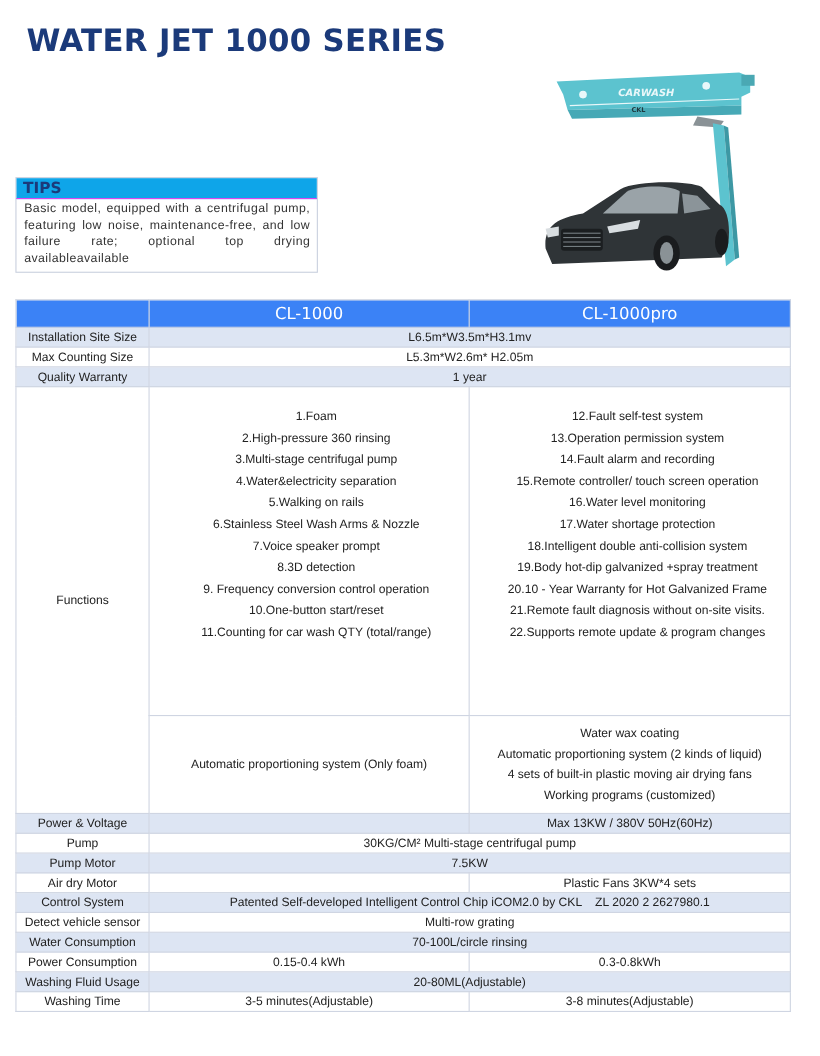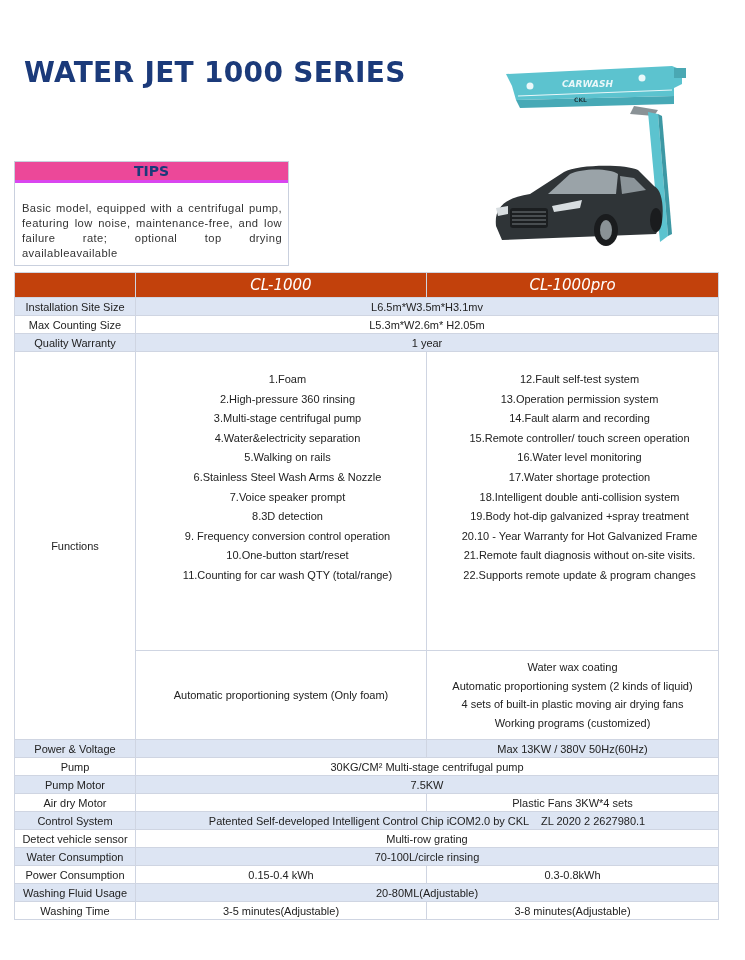--- a/index.html
+++ b/index.html
@@ -1,31 +1,31 @@
 <!DOCTYPE html>
 <html><head>
 <meta charset="utf-8">
 <style>
   html, body { margin: 0; padding: 0; background: #ffffff; }
   body { width: 745px; height: 960px; position: relative; overflow: hidden;
          font-family: "Liberation Sans", sans-serif; color: #222; }
   .title { position: absolute; left: 24px; top: 20px; font-family: "DejaVu Sans", sans-serif;
-           font-weight: bold; font-size: 28px; color: #1b3a7a; letter-spacing: 0.3px; margin-top: 36px; }
+           font-weight: bold; font-size: 28px; color: #1b3a7a; letter-spacing: 0.3px; }
   .tips { position: absolute; left: 14px; top: 161px; width: 273px; border: 1px solid #c9d0de; }
-  .tips-head { background: #ec4899; color: #1b3a7a; font-weight: bold; font-size: 14px;
-               padding: 1px 6px; border-bottom: 3px solid #d946ef; font-family: "DejaVu Sans", sans-serif; text-align: center; }
-  .tips-body { font-size: 11.2px; line-height: 15px; padding: 18px 6px 4px 7px; text-align: justify;
+  .tips-head { background: #0ea5e9; color: #1b3a7a; font-weight: bold; font-size: 14px;
+               padding: 1px 6px; border-bottom: 1px solid #d946ef; font-family: "DejaVu Sans", sans-serif; }
+  .tips-body { font-size: 11.2px; line-height: 15px; padding: 2px 6px 4px 7px; text-align: justify;
                letter-spacing: 0.4px; color: #333; }
   .product { position: absolute; left: 486px; top: 56px; width: 210px; height: 200px; }
 
   table.spec { position: absolute; left: 14px; top: 272px; width: 705px; border-collapse: collapse;
                font-size: 11px; table-layout: fixed; }
   table.spec td, table.spec th { border: 1px solid #cfd5e2; text-align: center; padding: 0; color: #222; }
-  table.spec th { background: #c2410c; color: #fff; font-weight: normal; font-size: 15px; height: 24px;
-                  font-family: "DejaVu Sans", sans-serif; font-style: italic; }
+  table.spec th { background: #3b82f6; color: #fff; font-weight: normal; font-size: 15px; height: 24px;
+                  font-family: "DejaVu Sans", sans-serif; }
   table.spec tr.row td { height: 17px; }
   table.spec tr.alt td { background: #dde5f3; }
   .col-label { width: 121px; }
   .col-a { width: 291px; }
   .func-list { text-align: left; padding: 18px 0 0 13px !important; vertical-align: top; font-size: 11px; margin-top: 24px; }
   .func-item { height: 19.6px; line-height: 19.6px; white-space: nowrap; }
   .extra-cell { height: 88px; font-size: 11px; line-height: 18.5px; }
 </style>
 </head>
 <body>

